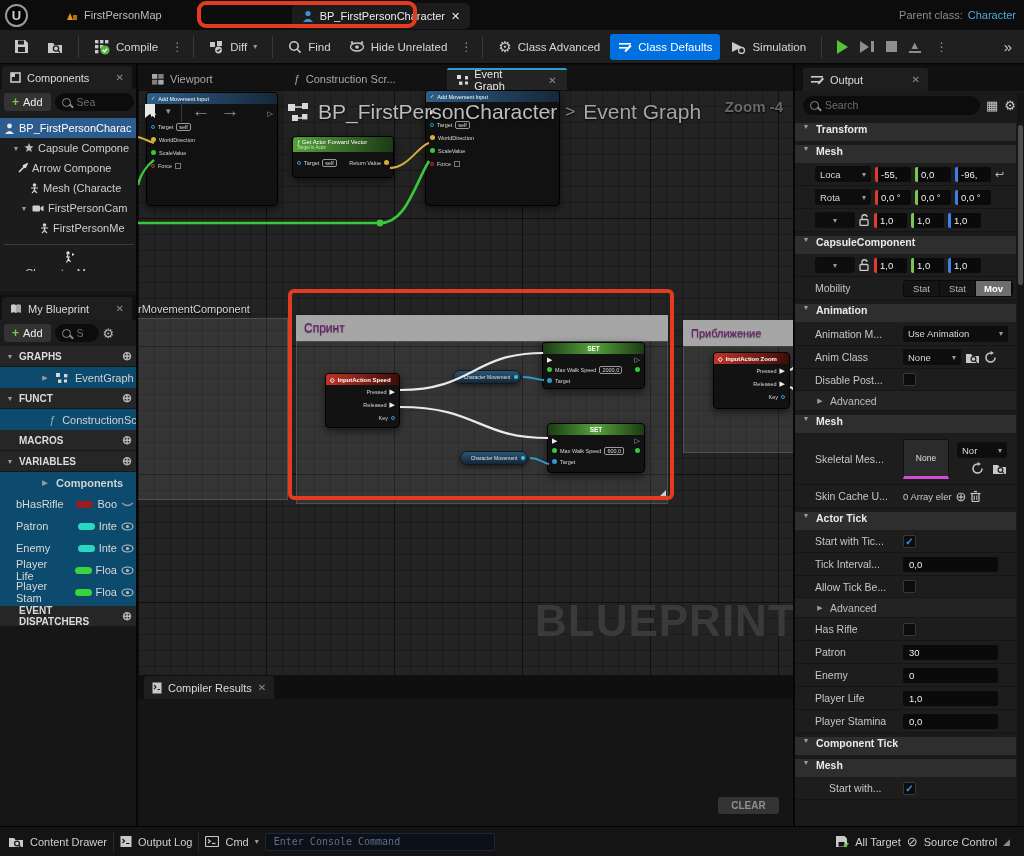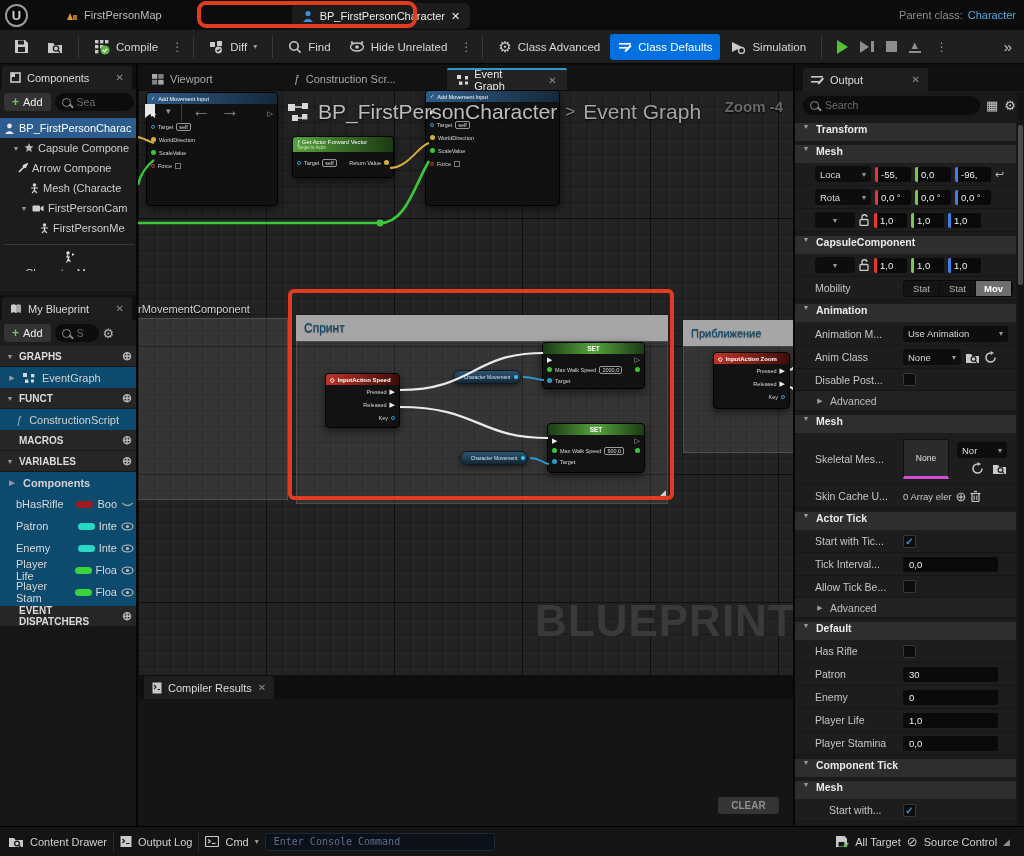--- a/index.html
+++ b/index.html
@@ -39,21 +39,21 @@
   .mag{width:9px;height:9px;border:1.5px solid #8a8a8a;border-radius:50%;position:relative;flex:none;}
   .mag::after{content:"";position:absolute;width:5px;height:1.5px;background:#8a8a8a;transform:rotate(45deg);right:-4px;bottom:-1px;}
   
   .trow{display:flex;align-items:center;height:20px;font-size:11px;color:#cfcfcf;gap:4px;white-space:nowrap;overflow:hidden;}
   .trow.sel{background:#2d5d8f;color:#fff;}
   .tri{font-size:7px;color:#9a9a9a;width:8px;text-align:center;flex:none;}
   .cico{flex:none;display:inline-flex;}
   
   .mbhead{display:flex;align-items:center;height:21px;background:#262626;font-size:10px;font-weight:bold;color:#dcdcdc;padding:0 6px;gap:5px;border-bottom:1px solid #171717;}
   .mbhead .cplus{margin-left:auto;color:#b5b5b5;font-size:12px;}
-  .mbitem{display:flex;align-items:center;height:21px;font-size:11px;color:#d2d2d2;gap:7px;padding-left:8px;}
+  .mbitem{display:flex;align-items:center;height:21px;font-size:11px;color:#d2d2d2;gap:7px;padding-left:8px;margin-left:33px;}
   .varrow{display:flex;align-items:center;height:22px;font-size:11px;color:#d8d8d8;padding:0 4px 0 16px;gap:4px;}
   .pill{width:17px;height:7px;border-radius:4px;flex:none;}
   .eye{width:13px;height:9px;position:relative;flex:none;}
   
   .gtabs{left:138px;top:65px;width:657px;height:25px;background:#121212;display:flex;align-items:flex-end;gap:1px;padding-left:4px;}
   .gtab{height:22px;display:flex;align-items:center;gap:6px;padding:0 10px;font-size:11px;color:#a8a8a8;}
   .gtab.active{background:#232323;color:#e8e8e8;border-top:2px solid #2f9ad0;border-radius:2px 2px 0 0;}
   .canvas{left:138px;top:90px;width:657px;height:585px;background-color:#232323;overflow:hidden;
     background-image:
       linear-gradient(rgba(0,0,0,.45) 1px,transparent 1px),linear-gradient(90deg,rgba(0,0,0,.45) 1px,transparent 1px),
@@ -64,21 +64,21 @@
   .gnode{position:absolute;background:rgba(17,17,17,.95);border:1px solid #000;border-radius:4px;box-shadow:0 3px 8px rgba(0,0,0,.55);}
   .ghdr{height:11px;display:flex;align-items:center;gap:3px;padding:0 4px;border-radius:3px 3px 0 0;color:#fff;white-space:nowrap;overflow:hidden;}
   .hdr-blue{background:linear-gradient(90deg,#2f5d88,#15283a);font-size:5.5px;}
   .hdr-green{background:linear-gradient(90deg,#55a23c,#1c3a14);}
   .hdr-red{background:linear-gradient(90deg,#c03428,#3c0d07);font-size:6px;font-weight:bold;}
   .pinrow{display:flex;align-items:center;gap:3px;font-size:5.5px;color:#d8d8d8;height:13px;padding:0 4px;}
   .dot{width:5px;height:5px;border-radius:50%;flex:none;}
   .ring{width:4px;height:4px;border-radius:50%;border:1.2px solid;flex:none;background:transparent;}
   .selfbox{border:1px solid #999;border-radius:2px;padding:0 2px;font-size:5.5px;color:#ddd;height:8px;display:flex;align-items:center;}
   .exec{color:#eee;font-size:7px;line-height:1;}
-  .comment-hdr{background:#a6a6a6;color:#0c4a6e;text-shadow:0 1px 1px rgba(0,0,0,.6);display:flex;align-items:center;padding:13px 8px;}
+  .comment-hdr{background:#a6a6a6;color:#701a75;text-shadow:0 1px 1px rgba(0,0,0,.6);display:flex;align-items:center;padding:13px 8px;}
   .comment-body{background:rgba(175,175,175,.13);border:1px solid rgba(130,130,130,.35);}
   .capsule{position:absolute;background:linear-gradient(#2c5570,#142636);border:1px solid #0c1824;border-radius:8px;display:flex;align-items:center;justify-content:center;font-size:5px;color:#cfe3f2;box-shadow:0 2px 5px rgba(0,0,0,.5);}
   .watermark{font-size:44px;font-weight:800;color:#3a3a3a;letter-spacing:1px;}
   
   .details{left:795px;top:65px;width:229px;height:761px;background:#1a1a1a;overflow:hidden;}
   .drow{display:flex;align-items:center;height:23px;background:#1d1d1d;border-bottom:1px solid #151515;padding-left:20px;font-size:10.5px;color:#c6c6c6;gap:4px;}
   .dsect{display:flex;align-items:flex-start;height:18px;margin-top:4px;background:#2e2e2e;font-size:10.5px;font-weight:bold;color:#e9e9e9;padding-left:7px;gap:6px;}
   .dadv{display:flex;align-items:center;height:20px;background:#232323;border-bottom:1px solid #171717;font-size:10.5px;color:#bdbdbd;padding-left:21px;gap:6px;}
   .dlabel{width:84px;flex:none;white-space:nowrap;overflow:hidden;}
   .vbox{display:flex;align-items:center;background:#0a0a0a;border-radius:2px;height:15px;padding:0 3px;font-size:9.5px;color:#efefef;border-left:3px solid;min-width:36px;}
@@ -866,24 +866,20 @@
       </div>
       <div class="drow" style="height:22px;">
         <span class="dlabel">Allow Tick Be...</span>
         <div class="cbox"></div>
       </div>
       <div class="dadv">
           <span class="tri">▶</span>
           <span>Advanced</span>
         </div>
 
-      <div class="dsect">
-          <span class="tri">▼</span>
-          <span>Default</span>
-        </div>
       <div class="drow">
         <span class="dlabel">Has Rifle</span>
         <div class="cbox"></div>
       </div>
       <div class="drow">
         <span class="dlabel">Patron</span>
         <div class="inbox" style="width:95px;">30</div>
       </div>
       <div class="drow">
         <span class="dlabel">Enemy</span>

